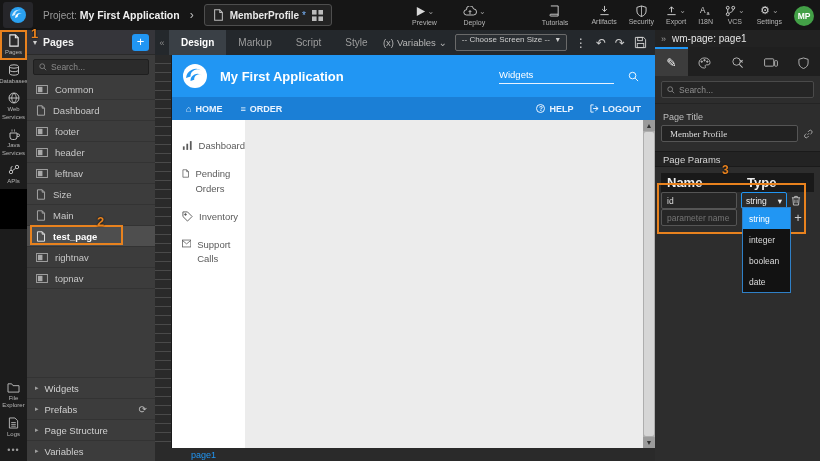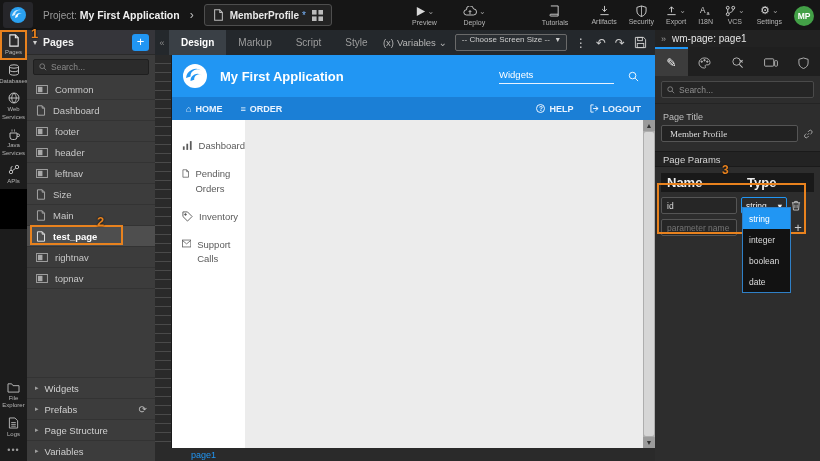--- a/index.html
+++ b/index.html
@@ -120,21 +120,21 @@
   .rp-title-row { display:flex; align-items:center; gap:5px; padding:0 6px; }
   .rp-input { height:17px; background:#222; border:1px solid #555; border-radius:2px; color:#ddd;
     font-size:9px; padding:0 8px; width:100%; font-family:Liberation Serif, serif; }
   .rp-section { margin-top:9px; height:16px; background:#232323; border-top:1px solid #1a1a1a;
     border-bottom:1px solid #1a1a1a; display:flex; align-items:center; padding:0 8px; font-size:9.5px; color:#d5d5d5; }
   .param-table { margin:6px 6px 0; }
   .pt-head { height:19px; background:#191919; display:flex; align-items:center; font-size:13px; color:#eee;
     font-weight:bold; }
   .pt-head .c1 { width:82px; padding-left:6px; }
   .pt-head .c2 { padding-left:4px; }
-  .pt-row { display:flex; align-items:center; gap:4px; margin-top:5px; }
+  .pt-row { display:flex; align-items:center; gap:4px; }
   .pt-row input { width:76px; height:17px; background:#262626; border:1px solid #555; border-radius:2px;
     color:#ddd; font-size:8.5px; padding:0 5px; font-family:inherit; }
   .type-sel { width:46px; height:17px; border:1px solid #2196f3; border-radius:2px; background:#2b2b2b;
     display:flex; align-items:center; justify-content:space-between; padding:0 4px; font-size:8.5px;
     color:#eee; cursor:pointer; }
   .row-ic { width:14px; text-align:center; color:#c5c5c5; cursor:pointer; }
   .plus-ic { font-size:13px; color:#ccc; cursor:pointer; width:14px; text-align:center; }
 
   
   .dropdown { position:absolute; left:742px; top:207px; width:49px; background:#121212;

